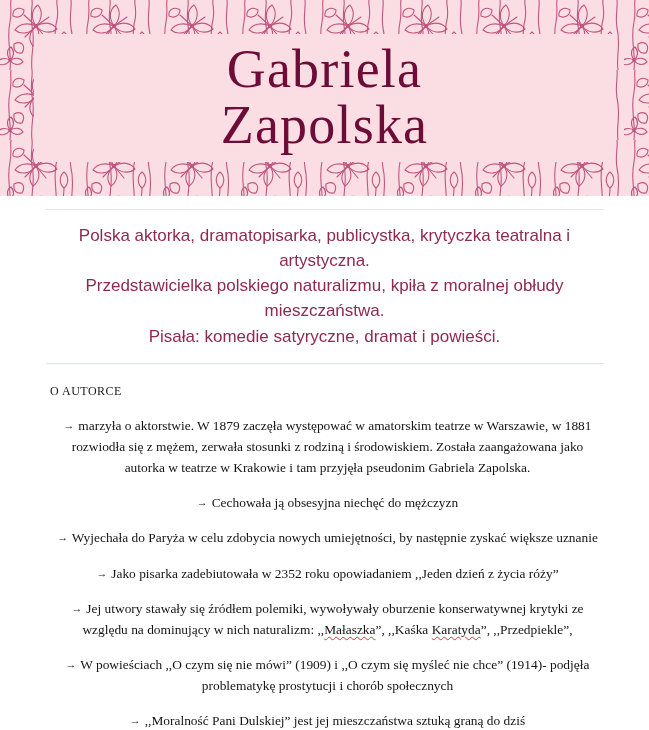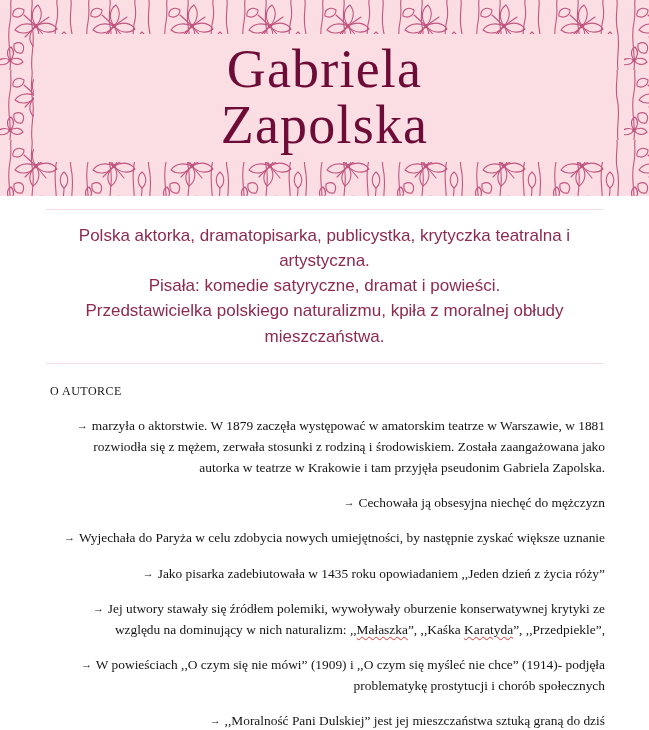--- a/index.html
+++ b/index.html
@@ -91,21 +91,21 @@
     font-size: 12px;
     letter-spacing: 0.5px;
     margin-top: 18px;
     margin-bottom: 2px;
     color: #171717;
   }
 
   .bullet {
     margin-top: 14px;
     color: #141414;
-    text-align: right;
+    text-align: center;
   }
 
   .arrow {
     font-size: 11px;
     vertical-align: 1px;
     letter-spacing: 0.5px;
   }
 
   .misspelled {
     text-decoration: underline wavy #e03030;
@@ -161,29 +161,29 @@
   <div class="header-inner">
     <div class="header-title-line">Gabriela</div>
     <div class="header-title-line">Zapolska</div>
   </div>
 </div>
 
 <div class="rule rule-top"></div>
 
 <div class="subtitle">
   <div>Polska aktorka, dramatopisarka, publicystka, krytyczka teatralna i artystyczna.</div>
+  <div>Przedstawicielka polskiego naturalizmu, kpiła z moralnej obłudy mieszczaństwa.</div>
   <div>Pisała: komedie satyryczne, dramat i powieści.</div>
-  <div>Przedstawicielka polskiego naturalizmu, kpiła z moralnej obłudy mieszczaństwa.</div>
 </div>
 
 <div class="rule rule-bottom"></div>
 
 <div class="content" id="content-root">
     <div class="section-head">O AUTORCE</div>
     <div class="bullet"><span class="arrow">→</span> <span>marzyła o aktorstwie. W 1879 zaczęła występować w amatorskim teatrze w Warszawie, w 1881 rozwiodła się z mężem, zerwała stosunki z rodziną i środowiskiem. Została zaangażowana jako autorka w teatrze w Krakowie i tam przyjęła pseudonim Gabriela Zapolska.</span></div>
     <div class="bullet"><span class="arrow">→</span> <span>Cechowała ją obsesyjna niechęć do mężczyzn</span></div>
     <div class="bullet"><span class="arrow">→</span> <span>Wyjechała do Paryża w celu zdobycia nowych umiejętności, by następnie zyskać większe uznanie</span></div>
-    <div class="bullet"><span class="arrow">→</span> <span>Jako pisarka zadebiutowała w 1435 roku opowiadaniem ,,Jeden dzień z życia róży”</span></div>
+    <div class="bullet"><span class="arrow">→</span> <span>Jako pisarka zadebiutowała w 2352 roku opowiadaniem ,,Jeden dzień z życia róży”</span></div>
     <div class="bullet"><span class="arrow">→</span> <span>Jej utwory stawały się źródłem polemiki, wywoływały oburzenie konserwatywnej krytyki ze względu na dominujący w nich naturalizm: ,,</span><span class="misspelled">Małaszka</span><span>”, ,,Kaśka </span><span class="misspelled">Karatyda</span><span>”, ,,Przedpiekle”,</span></div>
     <div class="bullet"><span class="arrow">→</span> <span>W powieściach ,,O czym się nie mówi” (1909) i ,,O czym się myśleć nie chce” (1914)- podjęła problematykę prostytucji i chorób społecznych</span></div>
     <div class="bullet"><span class="arrow">→</span> <span>,,Moralność Pani Dulskiej” jest jej mieszczaństwa sztuką graną do dziś</span></div>
     <div class="section-head">O TWÓRCZOŚCI</div>
   </div>
 
 </body></html>

